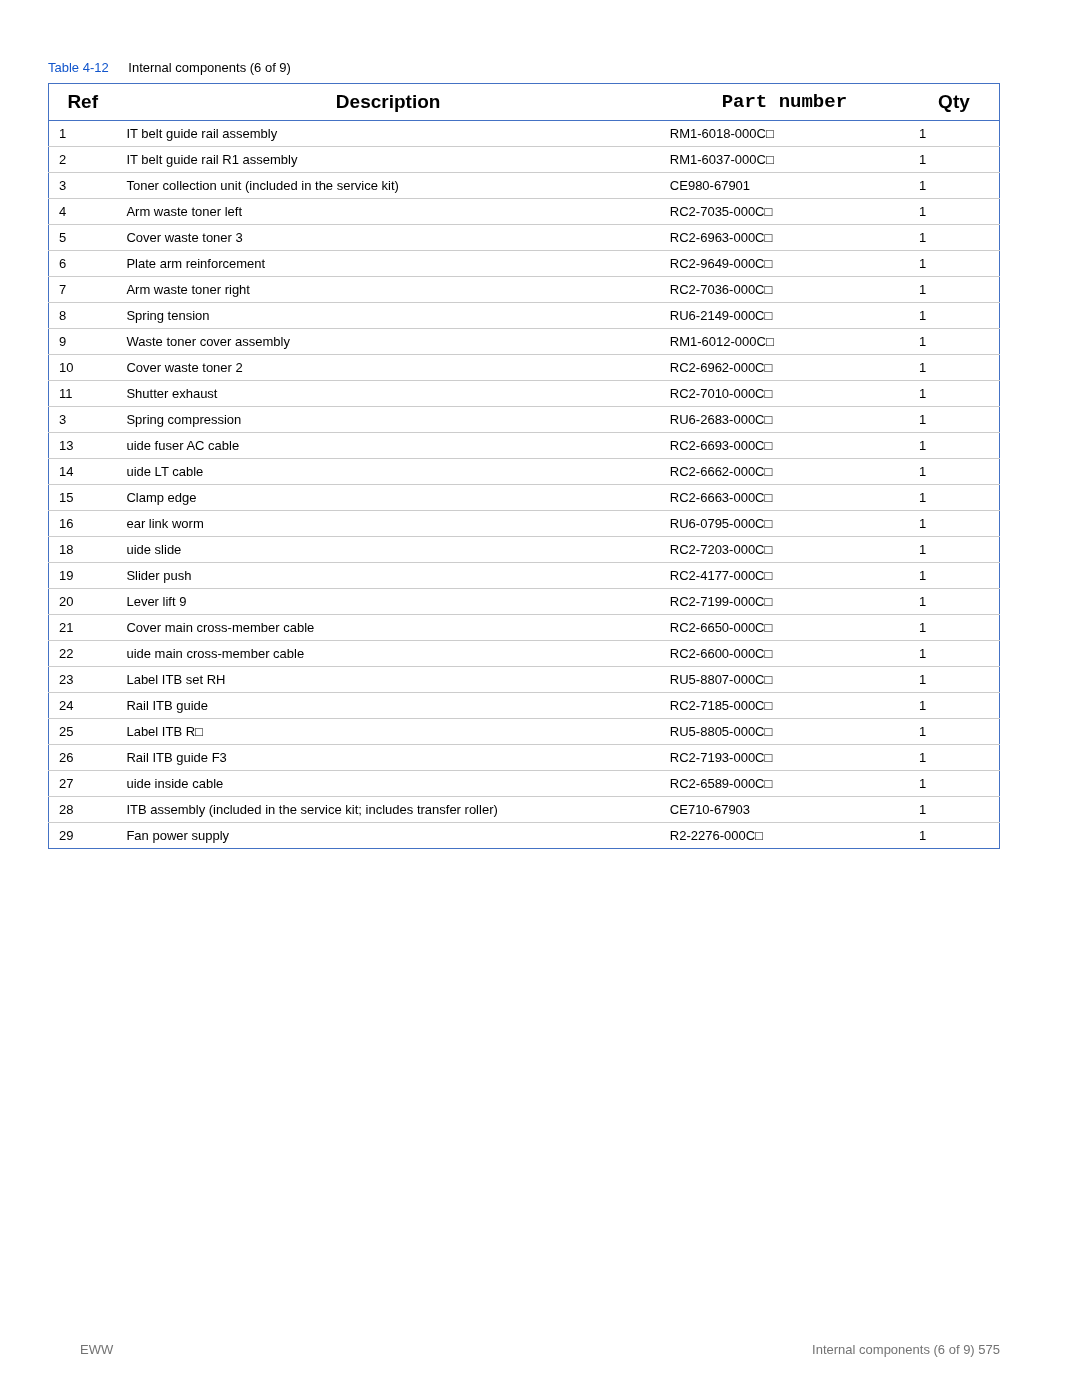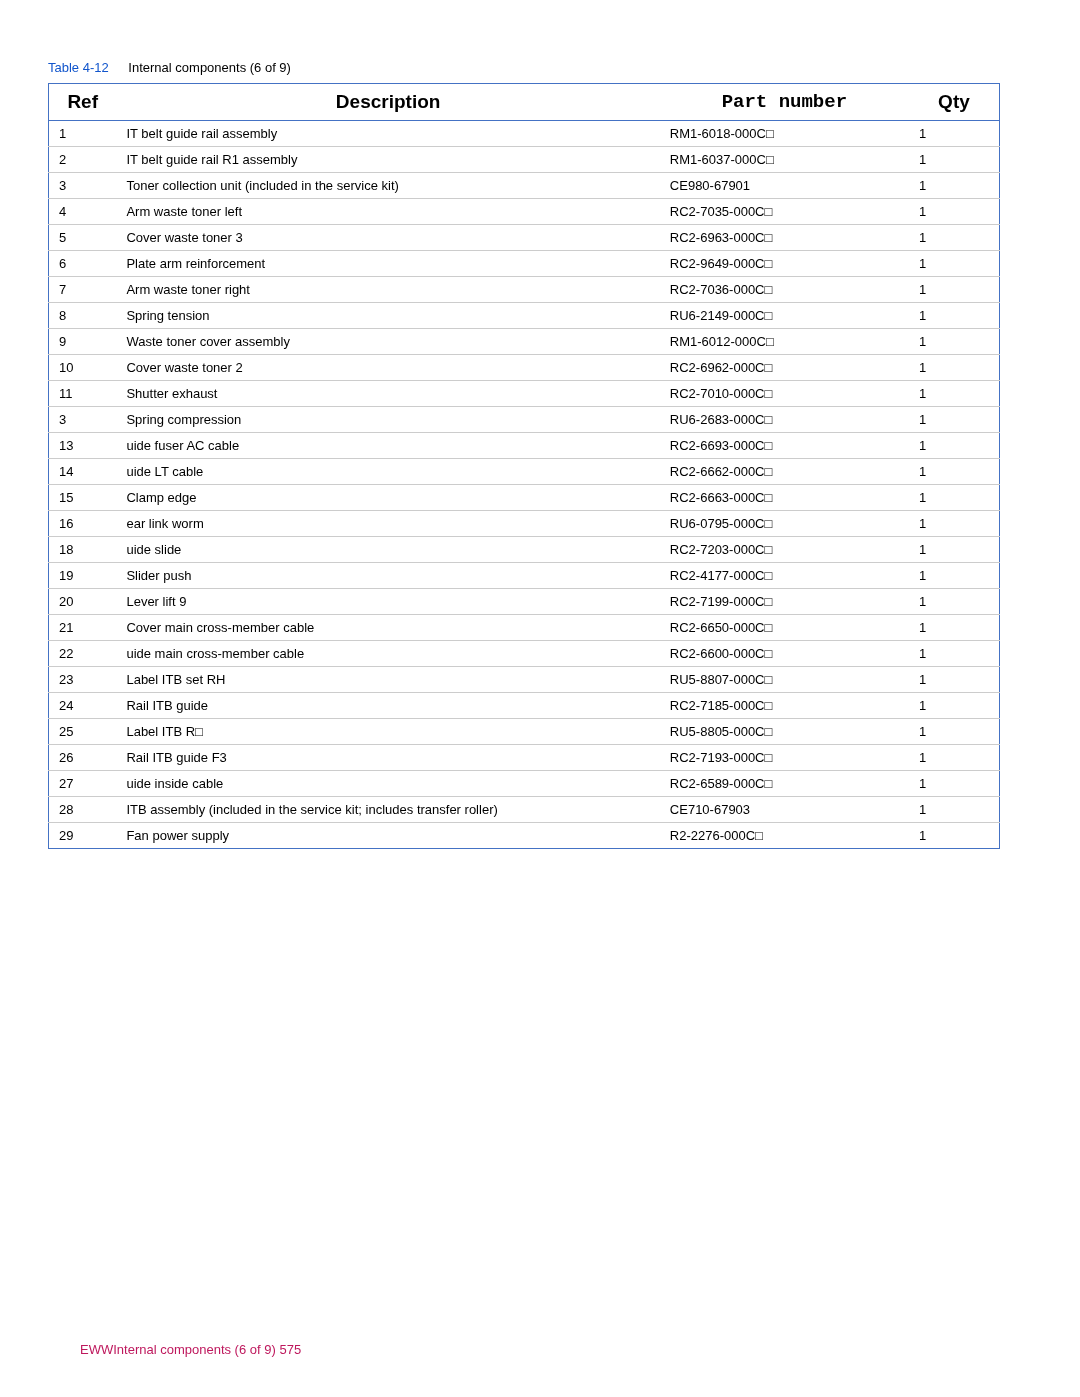--- a/index.html
+++ b/index.html
@@ -54,24 +54,24 @@
     .col-ref { width: 60px; }
     .col-desc { width: 480px; }
     .col-part { width: 220px; font-family: Liberation Mono, monospace; }
     .col-qty { width: 80px; }
     .footer {
       position: absolute;
       bottom: 40px;
       left: 0;
       right: 0;
       display: flex;
-      justify-content: flex-start;
+      justify-content: space-between;
       padding: 0 80px;
       font-size: 13px;
-      color: #be185d;
+      color: #737373;
     }
   </style>
 </head>
 <body>
 
 <div class="page-content">
   <div class="table-title">
     <span class="table-num">Table 4-12</span>
     <span class="table-desc">Internal components (6 of 9)</span>
   </div>

